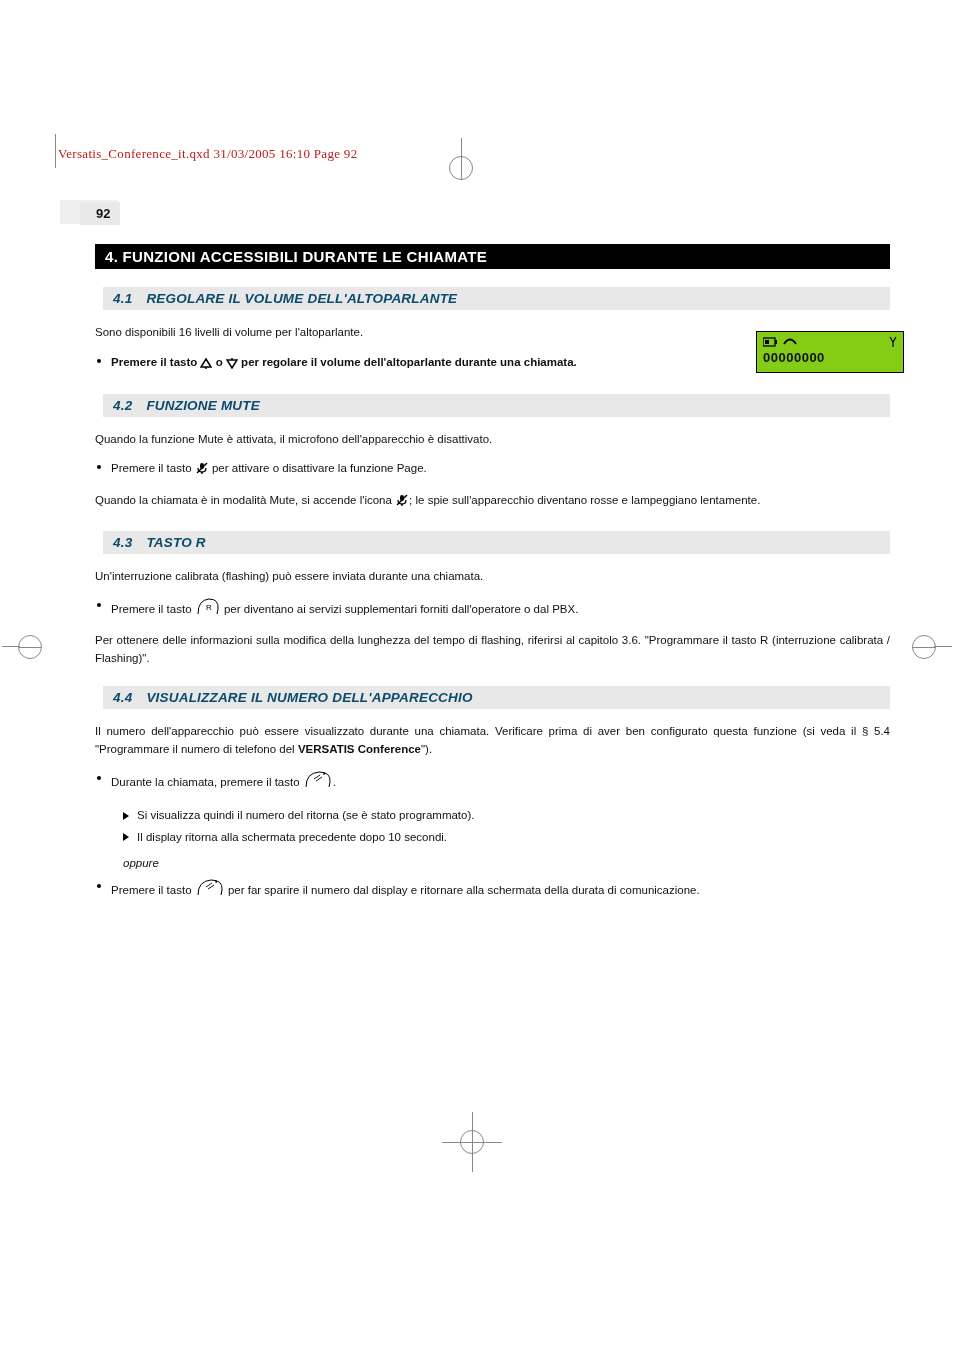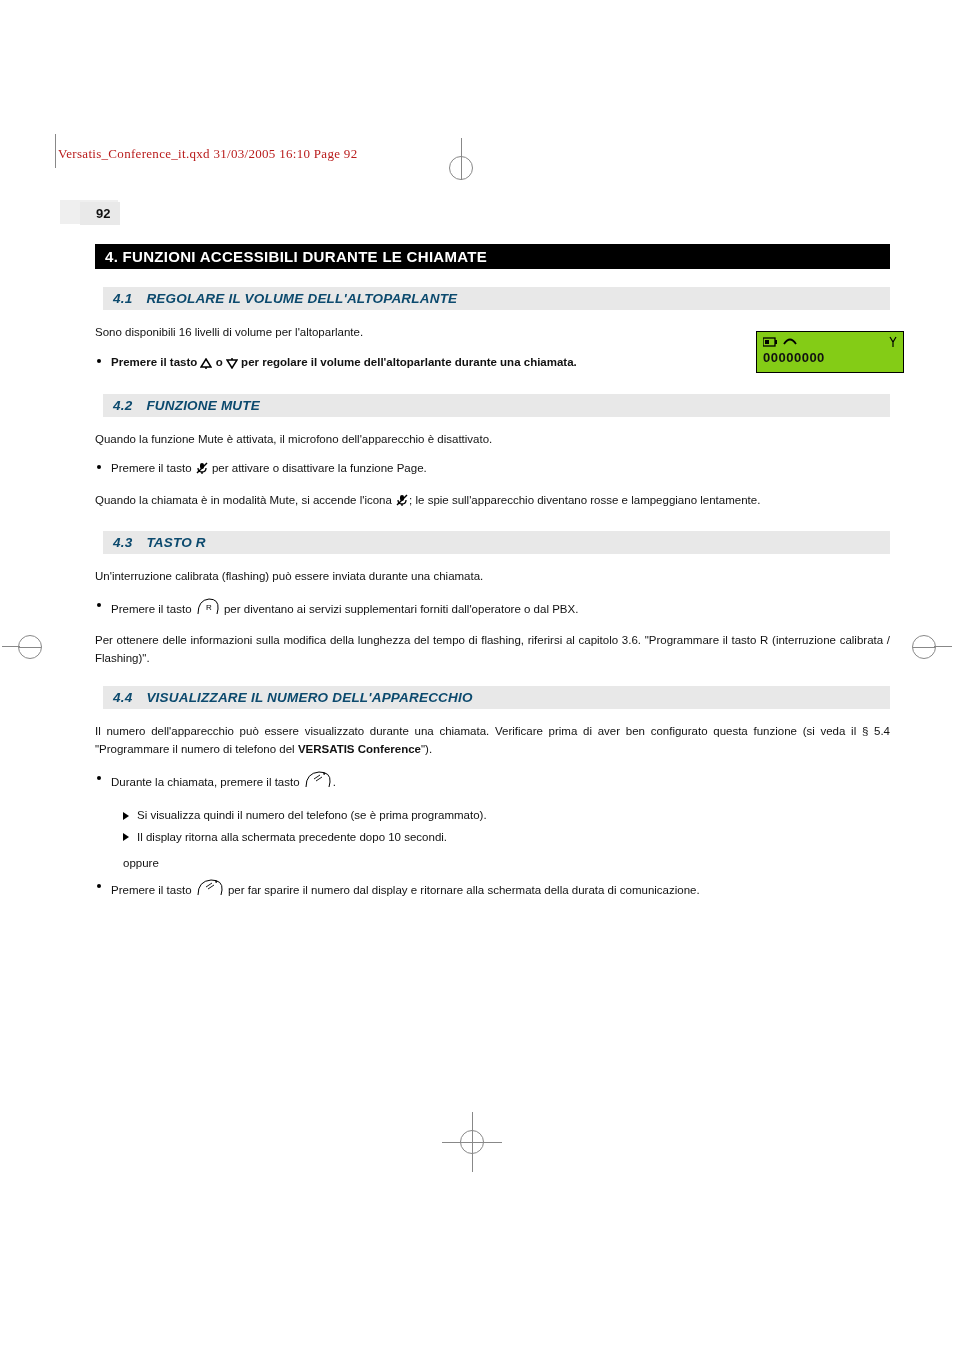--- a/index.html
+++ b/index.html
@@ -146,20 +146,21 @@
     position: absolute;
     left: 0;
     top: 0.55em;
     border-left: 6px solid #000;
     border-top: 4px solid transparent;
     border-bottom: 4px solid transparent;
   }
   .subword {
     font-size: 11.5px;
     margin: 2px 0 8px 28px;
+    font-style: italic;
   }
   .icon {
     display: inline-block;
     vertical-align: -3px;
   }
   .lcd-box {
     position: absolute;
     right: 50px;
     top: 331px;
     width: 148px;
@@ -337,21 +338,21 @@
     </p>
     <ul class="dots">
       <li>
         <span>Durante la chiamata, premere il tasto </span><span class="icon"><svg width="30" height="20" viewBox="0 0 30 20">
               <path d="M3 18 Q3 4 16 3 Q28 3 27 13 L26 18" fill="none" stroke="#000" stroke-width="1"></path>
               <path d="M11 10 L17 6 M13 12 L19 8 M20 5 L22 4 L21 6" fill="none" stroke="#000" stroke-width="0.9"></path>
             </svg></span><span>.</span>
       </li>
     </ul>
     <ul class="arrows">
-      <li>Si visualizza quindi il numero del telefono (se è prima programmato).</li>
+      <li>Si visualizza quindi il numero del ritorna (se è stato programmato).</li>
       <li>Il display ritorna alla schermata precedente dopo 10 secondi.</li>
     </ul>
     <div class="subword">oppure</div>
     <ul class="dots">
       <li>
         <span>Premere il tasto </span><span class="icon"><svg width="30" height="20" viewBox="0 0 30 20">
               <path d="M3 18 Q3 4 16 3 Q28 3 27 13 L26 18" fill="none" stroke="#000" stroke-width="1"></path>
               <path d="M11 10 L17 6 M13 12 L19 8 M20 5 L22 4 L21 6" fill="none" stroke="#000" stroke-width="0.9"></path>
             </svg></span><span> per far sparire il numero dal display e ritornare alla schermata della durata di comunicazione.</span>
       </li>

